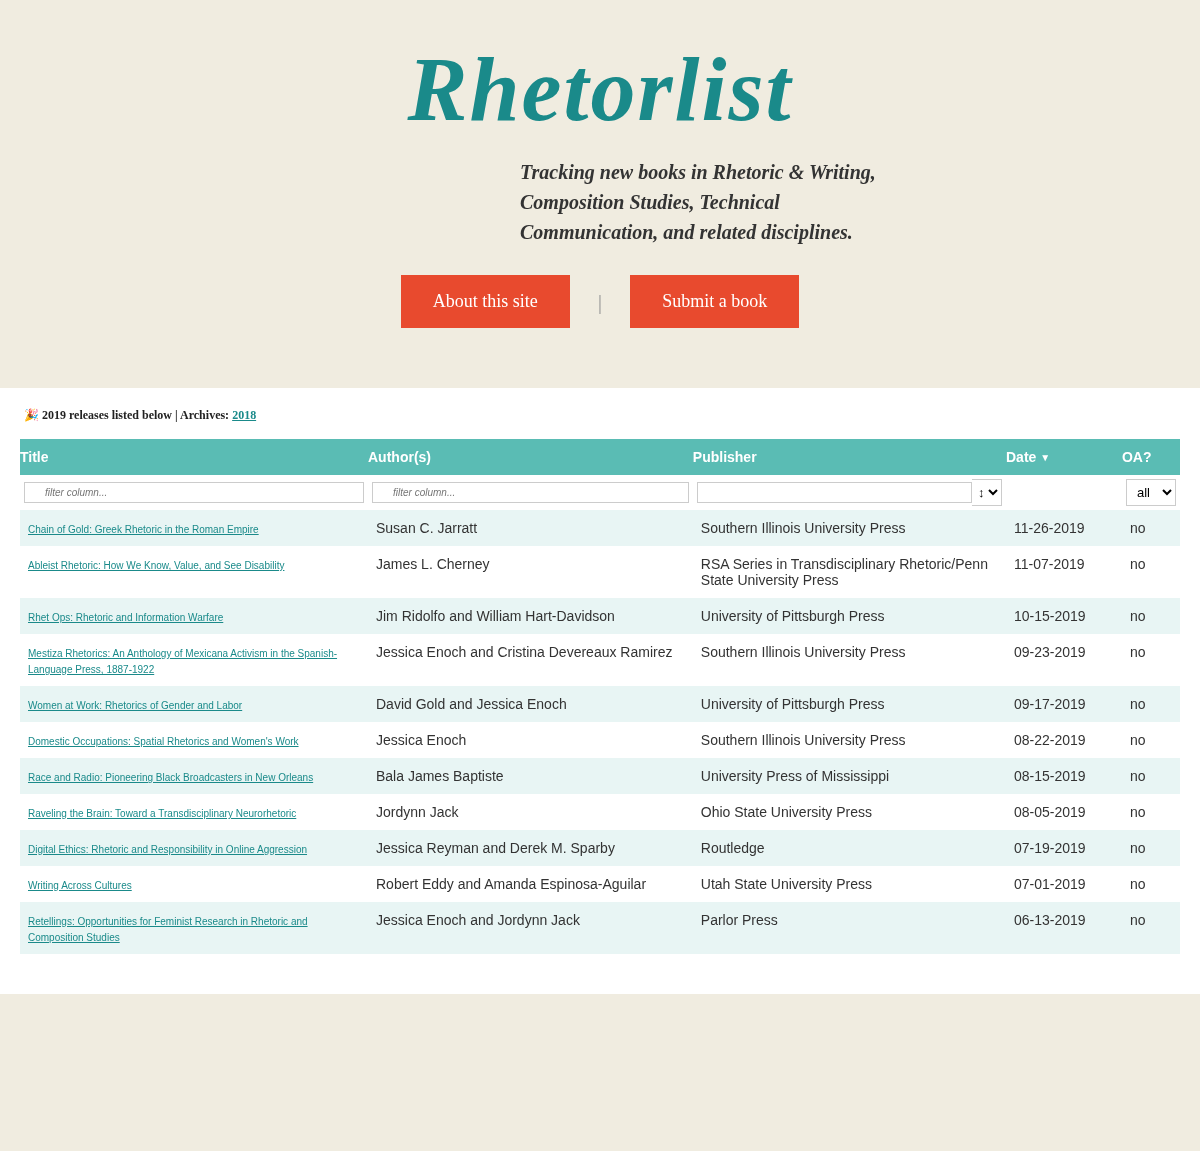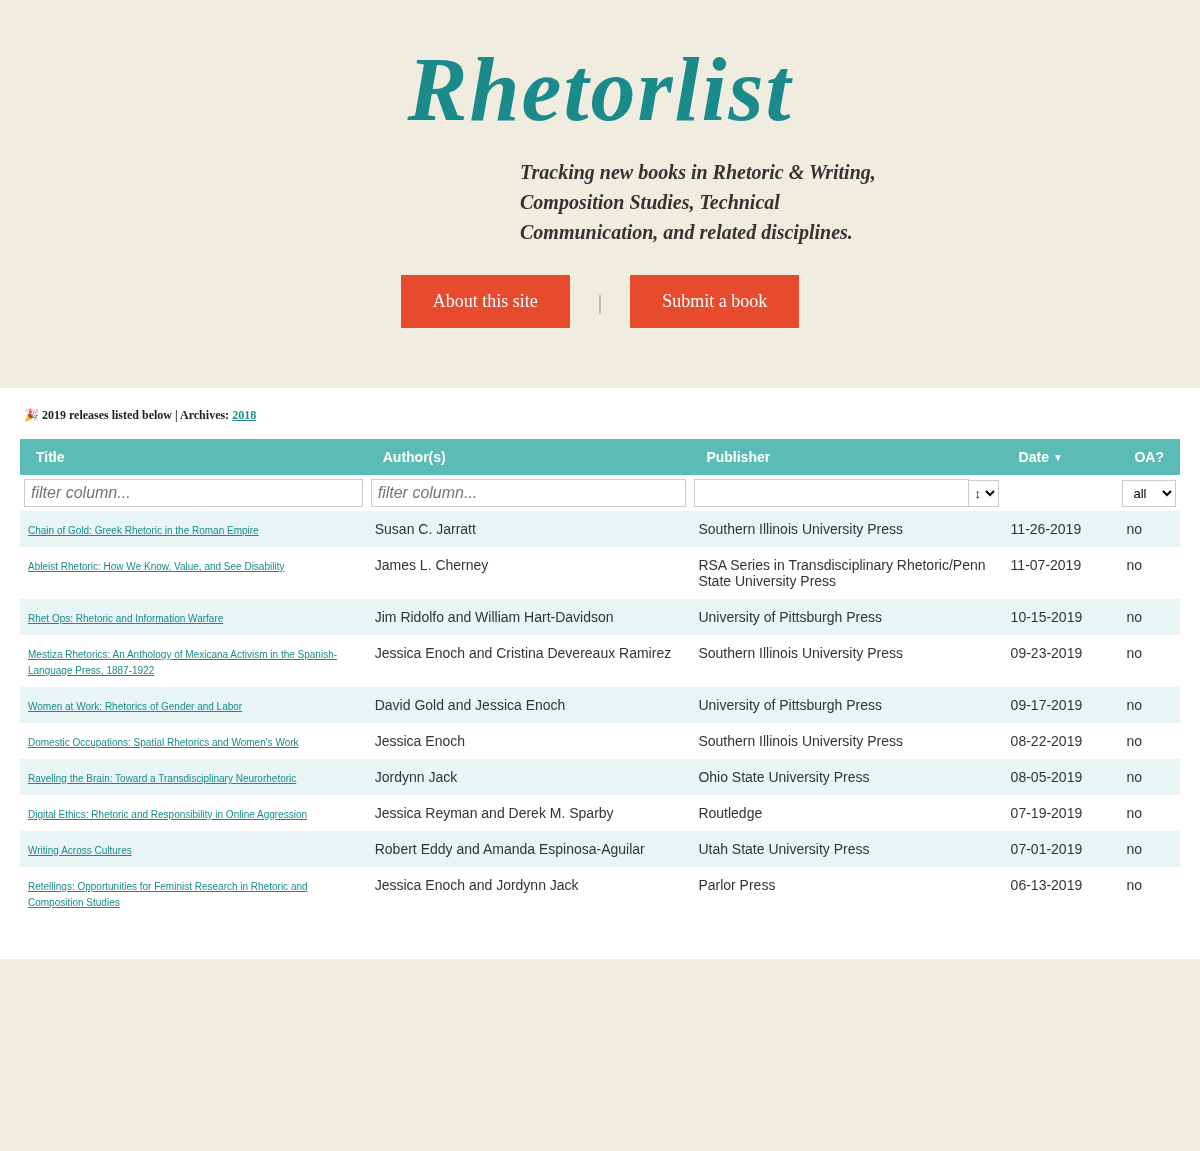--- a/index.html
+++ b/index.html
@@ -88,36 +88,36 @@
     table {
       width: 100%;
       border-collapse: collapse;
       font-size: 14px;
     }
 
     thead tr th {
       background-color: #5abcb4;
       color: #fff;
       text-align: left;
-      padding: 10px 16px;
+      padding: 10px 0;
       font-weight: bold;
       font-family: Arial, sans-serif;
       font-size: 14px;
     }
 
     .filter-row td {
       background-color: #fff;
       padding: 4px 4px;
     }
 
     .filter-row input[type="text"] {
       width: 100%;
-      padding: 4px 6px;
+      padding: 4px 20px;
       border: 1px solid #ccc;
-      font-size: 16px;
+      font-size: 10px;
       color: #999;
       font-style: italic;
       font-family: Arial, sans-serif;
     }
 
     .filter-row select {
       width: 100%;
       padding: 4px 6px;
       border: 1px solid #ccc;
       font-size: 13px;
@@ -295,20 +295,29 @@
     <td class="col-title">
       <a href="#">Domestic Occupations: Spatial Rhetorics and Women's Work</a>
     </td>
     <td class="col-authors">Jessica Enoch</td>
     <td class="col-publisher">Southern Illinois University Press</td>
     <td class="col-date">08-22-2019</td>
     <td class="col-oa">no</td>
   </tr>
         <tr>
     <td class="col-title">
+      <a href="#">Race and Radio: Pioneering Black Broadcasters in New Orleans</a>
+    </td>
+    <td class="col-authors">Bala James Baptiste</td>
+    <td class="col-publisher">University Press of Mississippi</td>
+    <td class="col-date">08-15-2019</td>
+    <td class="col-oa">no</td>
+  </tr>
+        <tr>
+    <td class="col-title">
       <a href="#">Raveling the Brain: Toward a Transdisciplinary Neurorhetoric</a>
     </td>
     <td class="col-authors">Jordynn Jack</td>
     <td class="col-publisher">Ohio State University Press</td>
     <td class="col-date">08-05-2019</td>
     <td class="col-oa">no</td>
   </tr>
         <tr>
     <td class="col-title">
       <a href="#">Digital Ethics: Rhetoric and Responsibility in Online Aggression</a>

